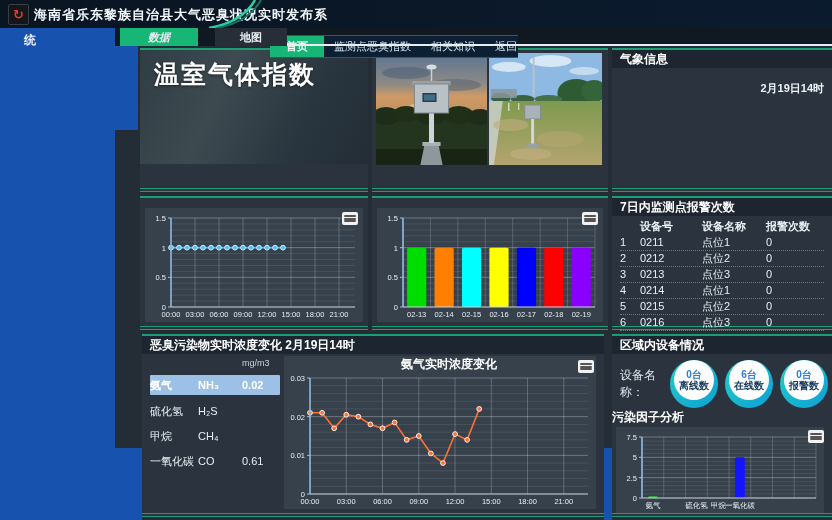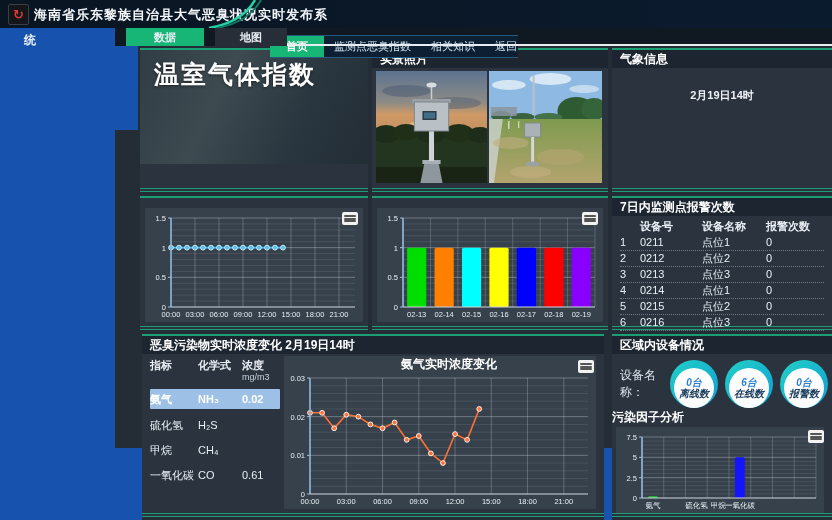--- a/index.html
+++ b/index.html
@@ -34,40 +34,40 @@
   
   .clock-bar{height:18px;line-height:18px;background:#141d27;color:#fff;font-size:11px;font-weight:bold;text-align:right;padding:0 8px;}
   .clock-body{height:114px;background:linear-gradient(115deg,#313d44 0%,#3d4a50 35%,#2a363f 70%,#222d36 100%);}
   .headline{padding:8px 0 0 14px;color:#fff;font-size:25px;font-weight:bold;letter-spacing:2px;text-shadow:0 1px 3px rgba(0,0,0,.5);}
 
   
   .photos{display:flex;gap:2px;padding:3px 4px;}
   .photos svg{display:block;}
 
   
-  .weather-date{text-align:center;padding:20px 8px;color:#eef3f8;font-size:11px;font-weight:bold;}
+  .weather-date{text-align:right;padding:13px 8px;color:#eef3f8;font-size:11px;font-weight:bold;}
 
   
   .atable{padding:2px 8px 0 8px;font-size:11px;color:#e8eef4;}
   .arow{display:grid;grid-template-columns:20px 62px 1fr 58px;height:15px;line-height:15px;border-bottom:1px dotted #6b7885;}
   .arow.head{border-bottom:none;font-weight:bold;height:17px;line-height:17px;}
 
   
   .odor-body{display:flex;height:155px;}
   .otable{width:142px;padding:4px 4px 0 8px;box-sizing:border-box;font-size:11px;color:#e8eef4;}
   .ohead{display:grid;grid-template-columns:48px 44px 1fr;font-weight:bold;height:14px;}
   .ounit{display:grid;grid-template-columns:48px 44px 1fr;font-size:9px;color:#c7d2dc;height:12px;}
   .orow{display:grid;grid-template-columns:48px 44px 1fr;height:20px;line-height:20px;margin-top:5px;border-radius:1px;cursor:pointer;}
   .orow.hl{background:#9dc0e6;color:#fff;font-weight:bold;margin-bottom:6px;}
   .ochart-wrap{position:relative;flex:1;margin:2px 4px 2px 0;}
 
   
   .dev-row{display:flex;align-items:center;padding:6px 4px 2px 8px;gap:7px;}
   .dev-label{color:#dfe7ee;font-size:12px;width:66px;}
-  .stat-circle{width:48px;height:48px;border-radius:50%;background:linear-gradient(135deg,#23d0c4,#0e9ed8);display:flex;align-items:flex-end;justify-content:center;flex:0 0 auto;font-style:italic;}
+  .stat-circle{width:48px;height:48px;border-radius:50%;background:linear-gradient(135deg,#23d0c4,#0e9ed8);display:flex;align-items:flex-start;justify-content:center;flex:0 0 auto;}
   .stat-inner{width:40px;height:40px;border-radius:50%;background:#fdfdfd;display:flex;flex-direction:column;align-items:center;justify-content:center;}
   .stat-count{color:#2b7fd4;font-size:10px;font-weight:bold;line-height:11px;}
   .stat-label{color:#173a5c;font-size:10px;font-weight:bold;line-height:11px;}
   .analysis-title{text-align:left;color:#fff;font-size:12px;font-weight:bold;height:15px;line-height:15px;}
 
   svg text{font-family:"Liberation Sans","DejaVu Sans",sans-serif;}
 </style>
 </head>
 <body>
 
@@ -90,33 +90,32 @@
       <div class="nav-sep"></div>
       <div class="nav-item">监测点恶臭指数</div>
       <div class="nav-sep"></div>
       <div class="nav-item">相关知识</div>
       <div class="nav-sep"></div>
       <div class="nav-item">返回</div>
     </div>
   </div>
 
   <div class="tabrow"></div>
-  <div class="tab active" style="left:126px;top:28px;width:78px;z-index:5;"><span>数据</span></div>
+  <div class="tab active" style="left:120px;top:28px;width:78px;z-index:5;font-style:italic;"><span>数据</span></div>
   <div class="tab inactive" style="left:215px;top:28px;width:72px;z-index:5;"><span>地图</span></div>
   <div class="tab-underline" style="left:287px;width:545px;top:44px;z-index:5;"></div>
   <span class="side-char">统</span>
 
   <div class="panel" style="left:140px;top:48px;width:228px;height:144px;">
     <div class="clock-body">
       <div class="headline">温室气体指数</div>
     </div>
   </div>
 
   <div class="panel" style="left:372px;top:48px;width:236px;height:144px;">
-    <div class="panel-h">实景照片</div>
     <div class="photos">
       <svg width="111" height="112" viewBox="0 0 110 112" preserveAspectRatio="none">
         <defs>
           <linearGradient id="sky1" x1="0" y1="0" x2="0" y2="1">
             <stop offset="0%" stop-color="#5d7391"></stop>
               <stop offset="45%" stop-color="#8d8b85"></stop>
             <stop offset="62%" stop-color="#d09a66"></stop>
               <stop offset="100%" stop-color="#b98a5e"></stop>
           </linearGradient>
         </defs>
@@ -346,25 +345,20 @@
         <span>点位3</span>
         <span>0</span>
       </div>
     </div>
   </div>
 
   <div class="panel" style="left:142px;top:334px;width:462px;height:183px;">
     <div class="panel-h">恶臭污染物实时浓度变化  2月19日14时</div>
     <div class="odor-body">
       <div class="otable">
-        <div class="ohead">
-          <span>指标</span>
-          <span>化学式</span>
-          <span>浓度</span>
-        </div>
         <div class="ounit">
           <span></span>
             <span></span>
           <span>mg/m3</span>
         </div>
         <div class="orow hl">
           <span>氨气</span>
           <span>NH₃</span>
           <span>0.02</span>
         </div>

